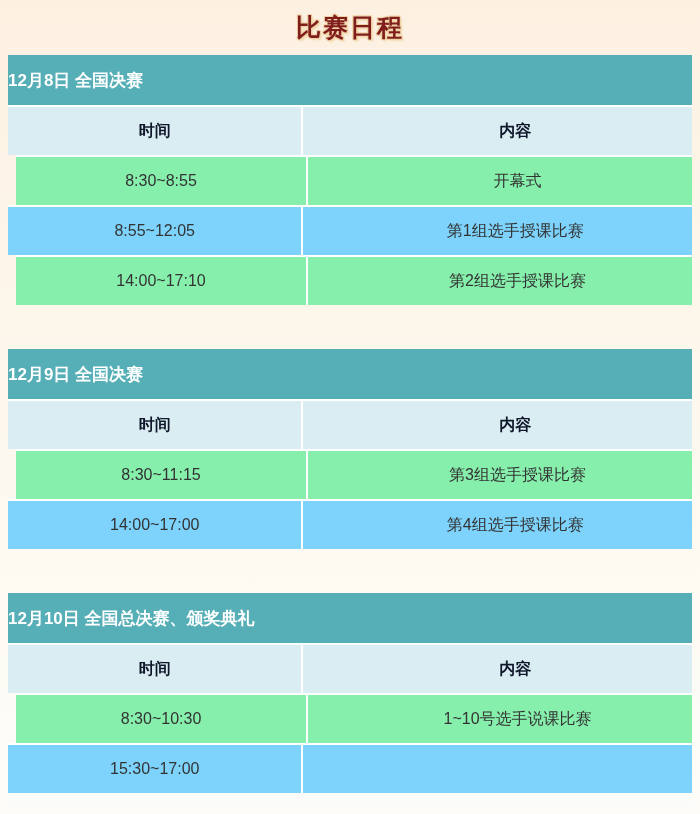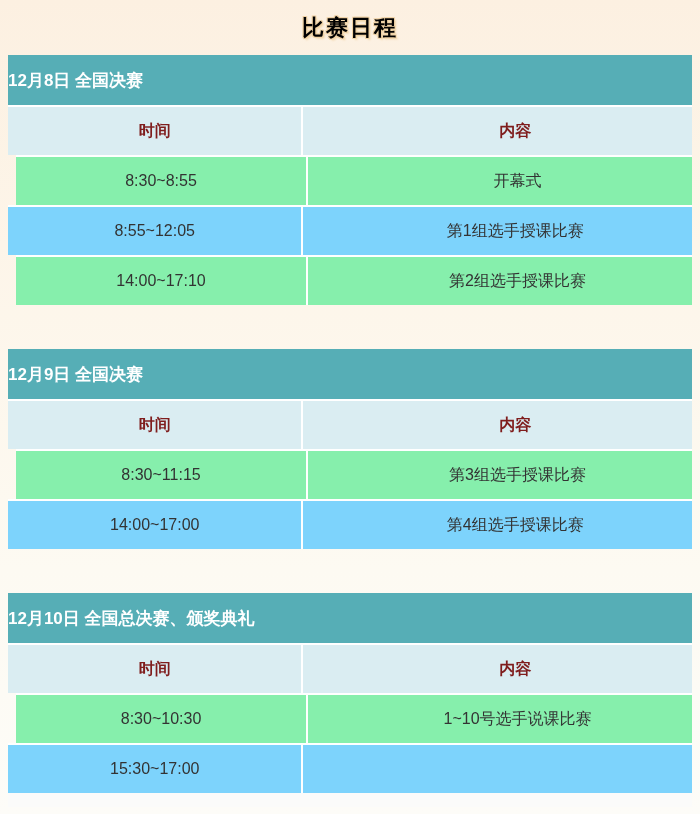--- a/index.html
+++ b/index.html
@@ -15,24 +15,24 @@
   }
 
   
   .page-title-wrap {
     height: 55px;
     display: flex;
     align-items: center;
     justify-content: center;
   }
   .page-title {
-    font-size: 22px;
+    font-size: 25px;
     font-weight: bold;
     letter-spacing: 2px;
-    color: #000000;
+    color: #7f1d1d;
     text-shadow:
       1px 1px 0 #f0d3a6,
       -1px -1px 0 #f0d3a6,
       1px -1px 0 #f0d3a6,
       -1px 1px 0 #f0d3a6,
       2px 2px 2px #f2d8ae;
     text-align: center;
   }
 
   
@@ -68,21 +68,21 @@
     color: #333333;
   }
   .cell.time {
     flex: 0 0 43.2%;
     border-right: 2px solid #ffffff;
     box-sizing: border-box;
   }
   .cell.content { flex: 1 1 auto; padding-left: 35px; }
   .colhead .cell {
     font-weight: bold;
-    color: #7f1d1d;
+    color: #0f172a;
   }
 
   
   .bottom-band {
     height: 14px;
     margin: 0 8px;
     background: #fbfbfa;
   }
 </style>
 </head>

